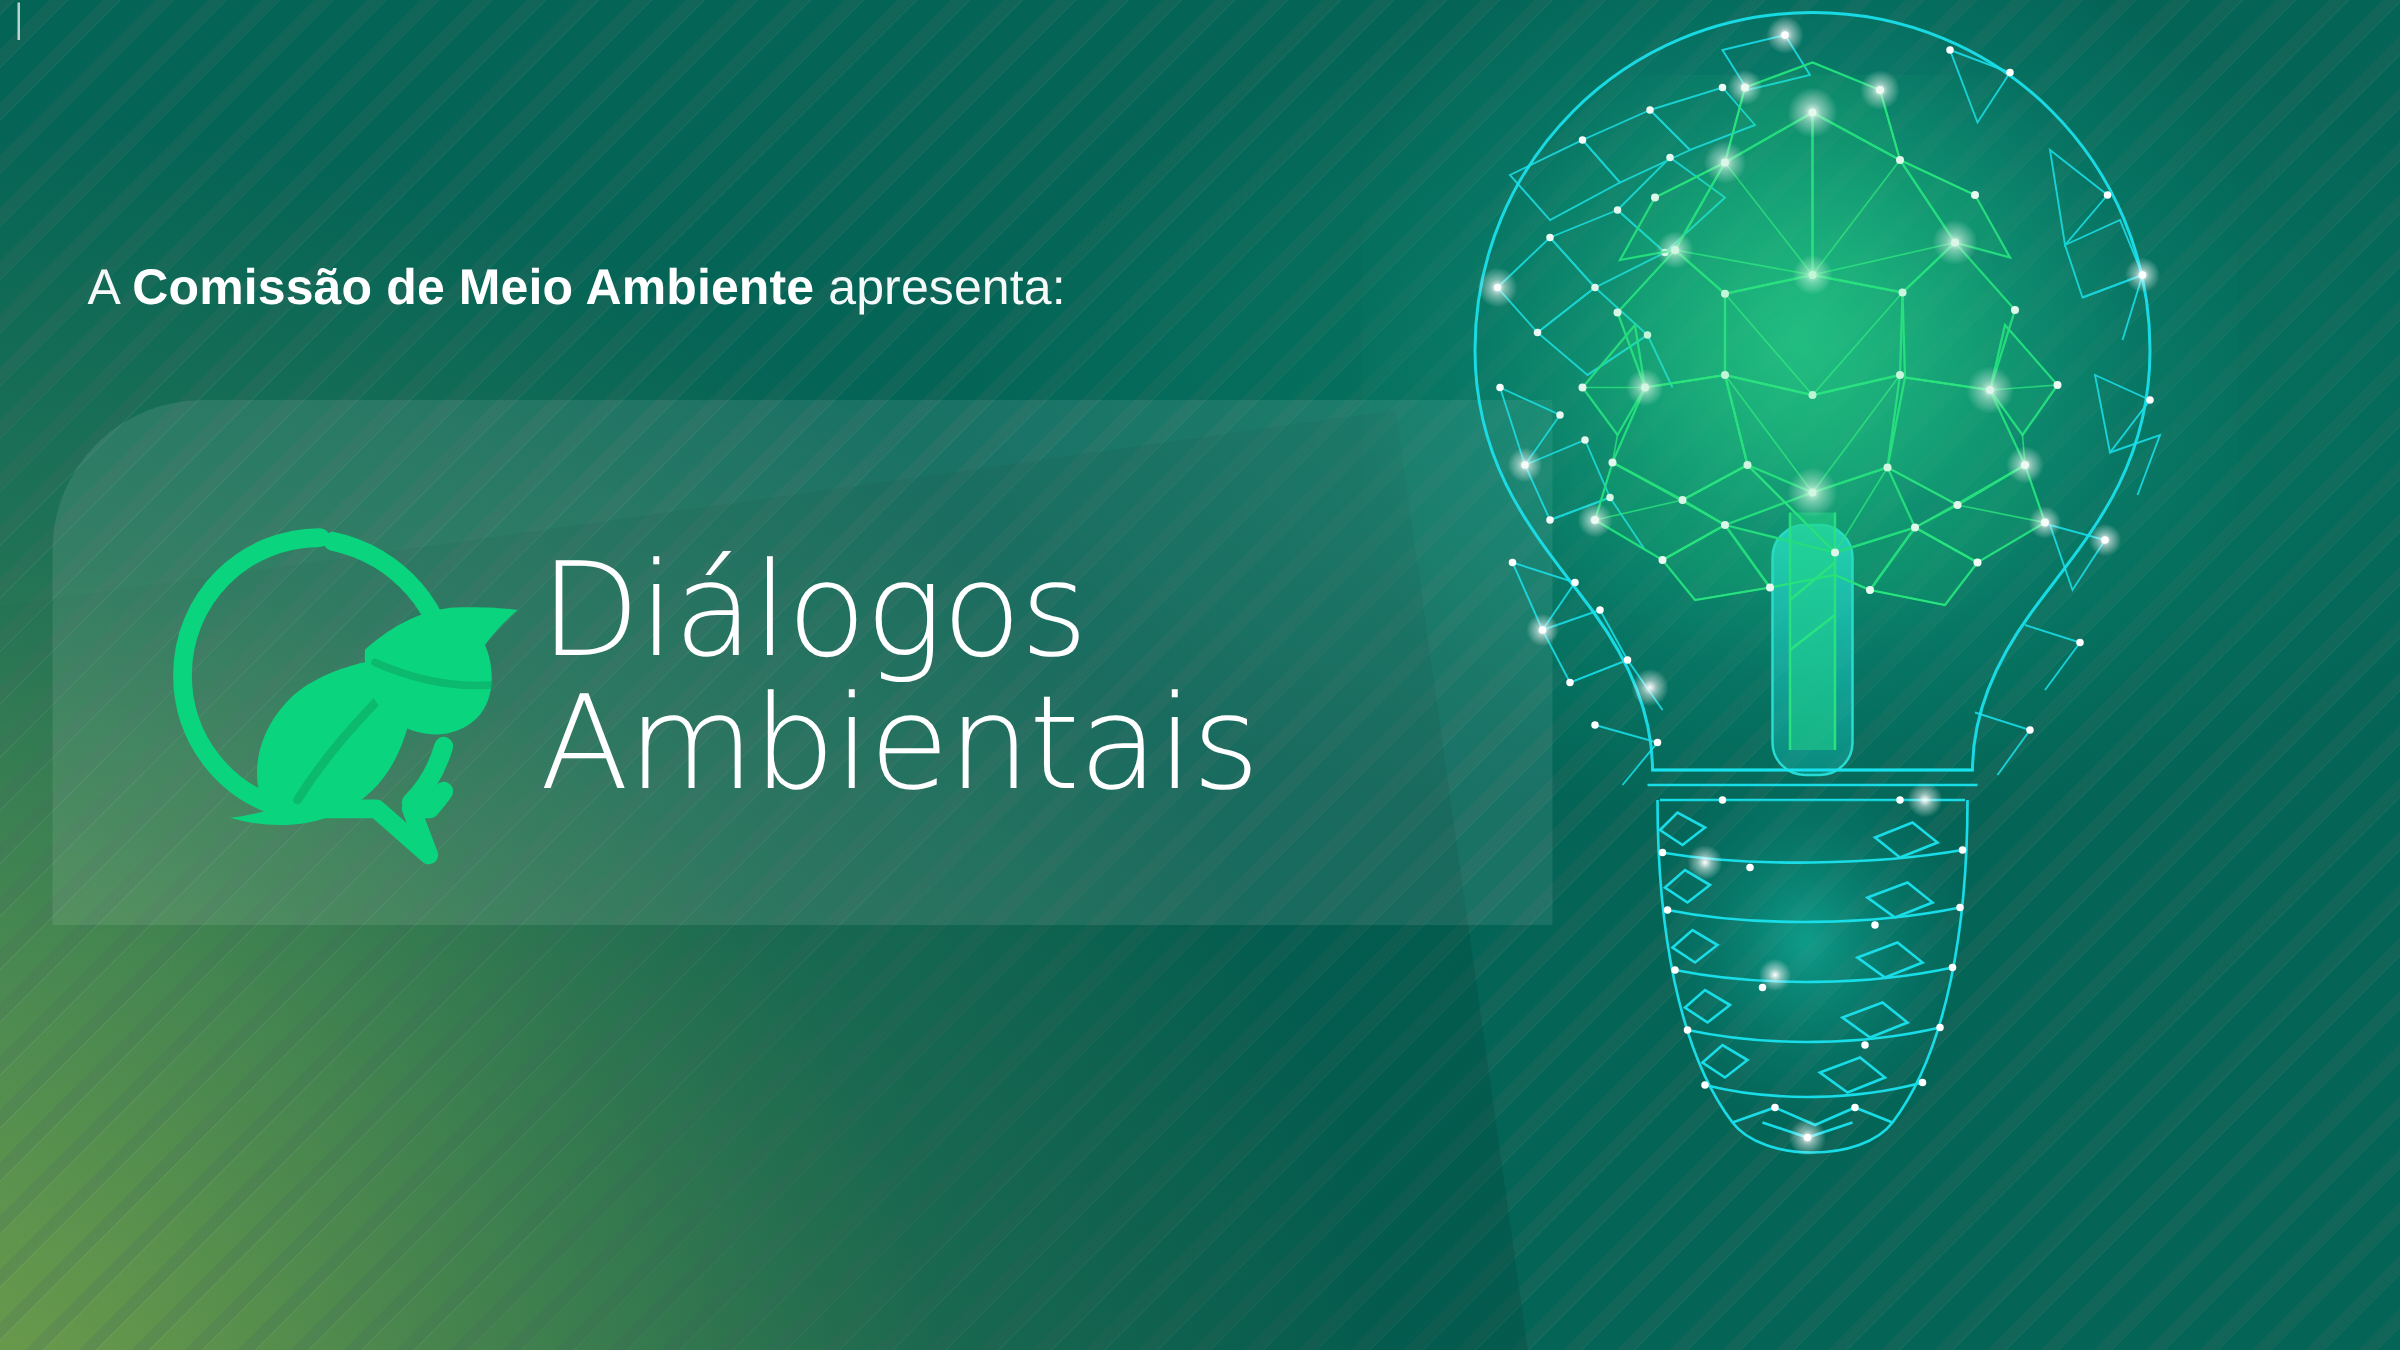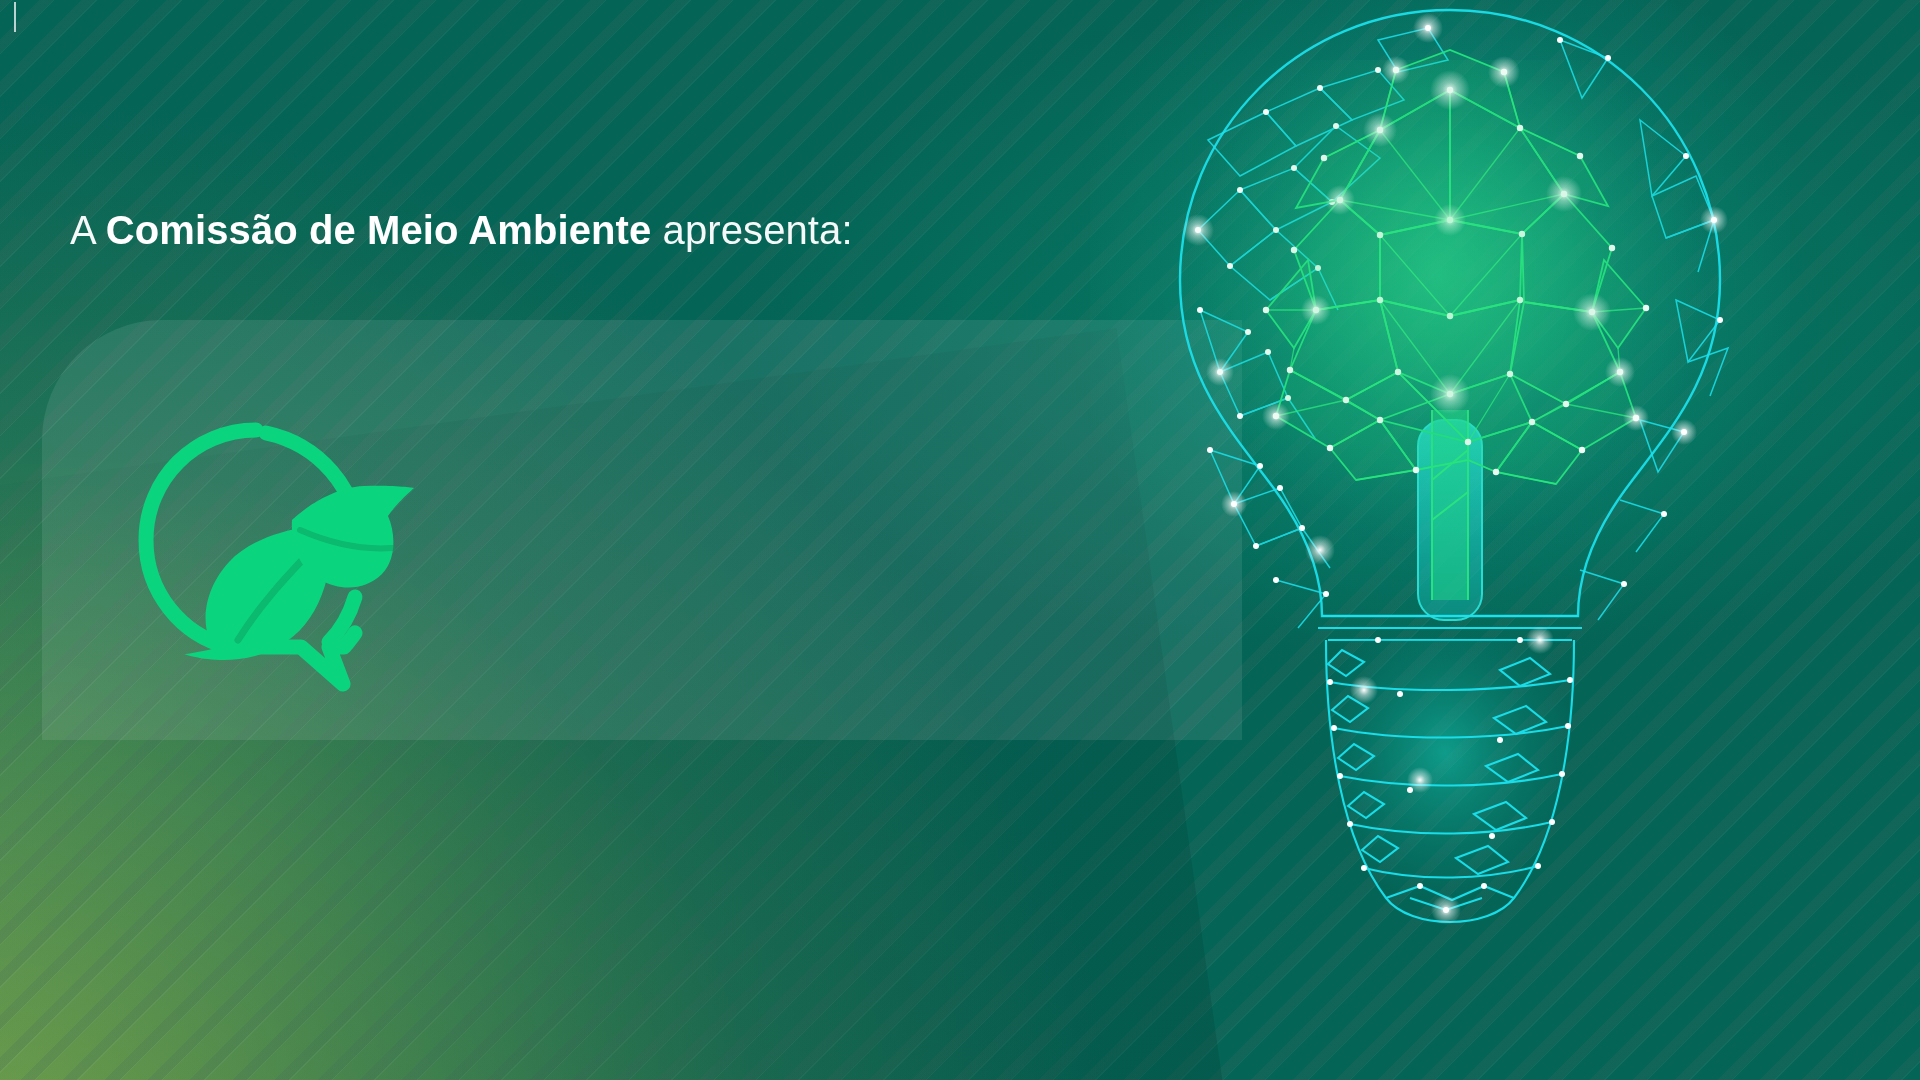--- a/index.html
+++ b/index.html
@@ -195,20 +195,24 @@
       <path d="M196 128
                C 196 128, 228 96, 268 94
                C 300 93, 318 96, 318 96
                C 318 96, 300 112, 292 124
                C 300 142, 300 168, 286 182
                C 262 206, 220 196, 204 168
                C 194 150, 196 128, 196 128 Z" fill="#0bd47e"></path>
       <path d="M204 138 C 236 152, 268 158, 296 156" fill="none" stroke="#0b9e60" stroke-width="6" stroke-linecap="round" opacity=".5"></path>
     </svg>
 
+    <div class="wordmark">
+      <span class="line line1">Diálogos</span>
+      <span class="line line2">Ambientais</span>
+    </div>
   </div>
 
   <div class="bulb-halo"></div>
 
   <svg class="bulb" viewBox="0 0 740 1120">
     <defs>
       <radialGradient id="glassGrad" cx="50%" cy="38%" r="58%">
         <stop offset="0%" stop-color="#10a88a" stop-opacity=".38"></stop>
         <stop offset="60%" stop-color="#0b7f72" stop-opacity=".16"></stop>
         <stop offset="100%" stop-color="#046456" stop-opacity="0"></stop>

